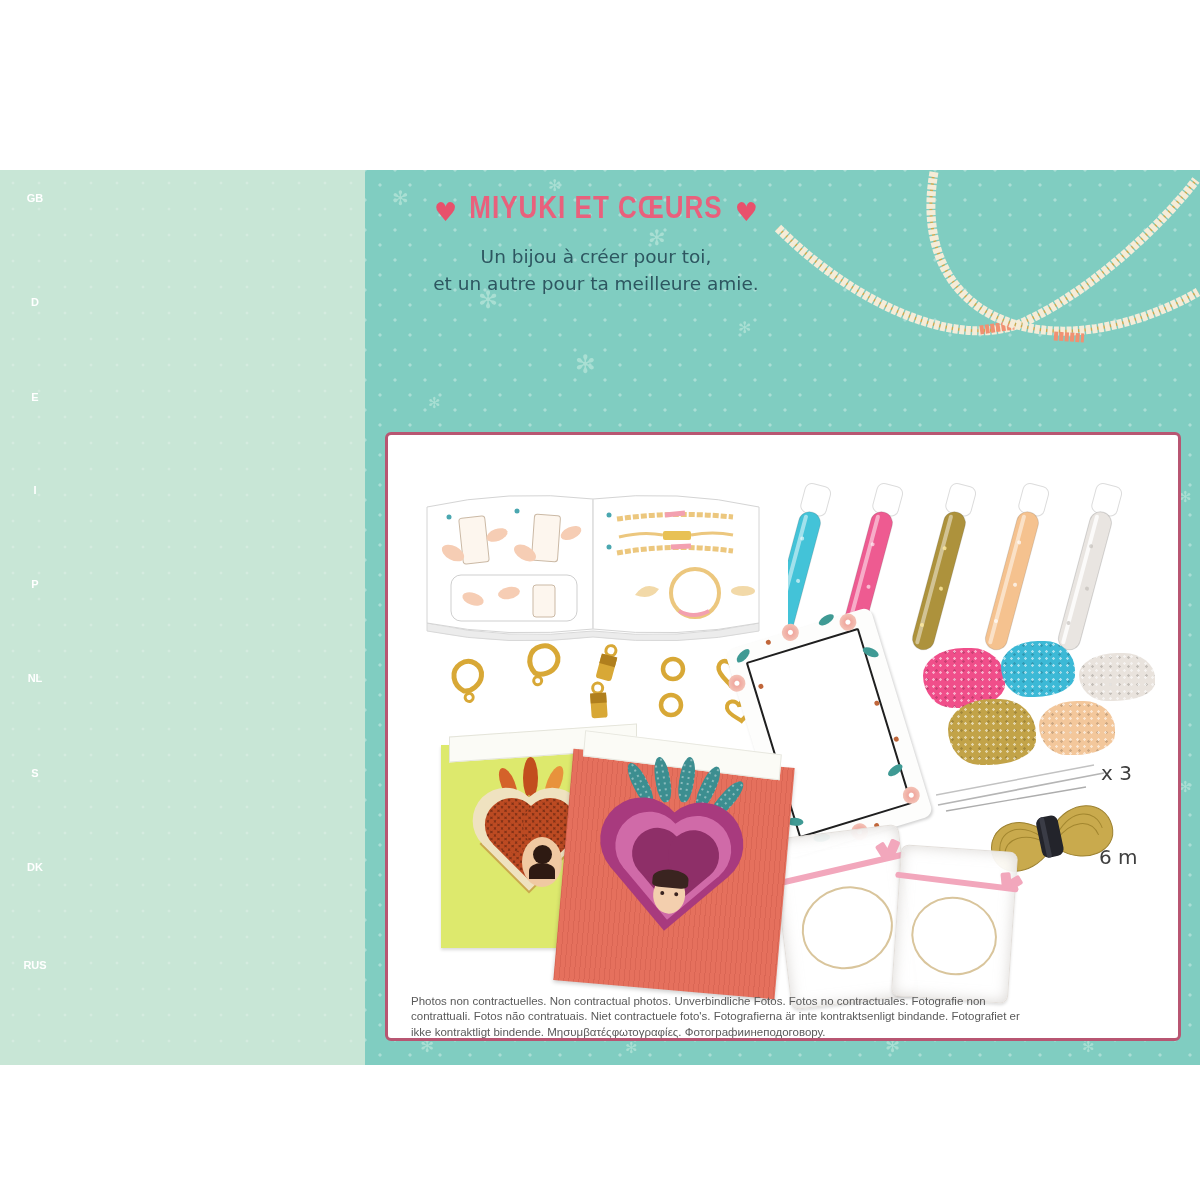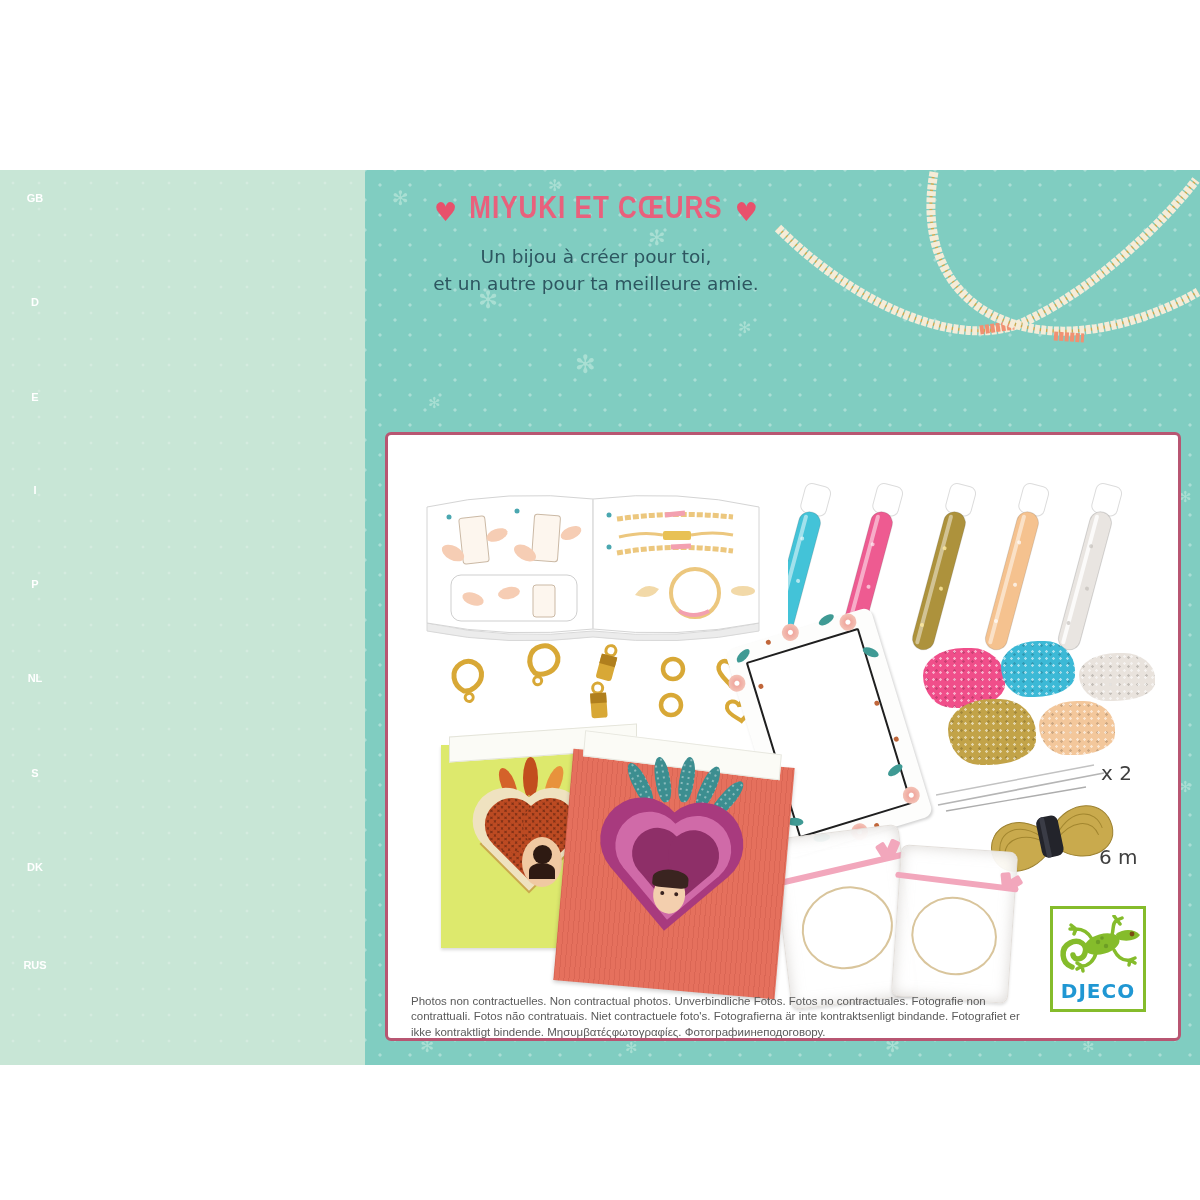--- a/index.html
+++ b/index.html
@@ -357,21 +357,21 @@
       <div class="pile" style="left:613px;top:206px;width:74px;height:56px;background-color:#3cb9d6;z-index:1;"></div>
       <div class="pile" style="left:691px;top:218px;width:76px;height:48px;background-color:#e9e3dd;z-index:1;"></div>
       <div class="pile" style="left:560px;top:264px;width:88px;height:66px;background-color:#c2a348;z-index:1;"></div>
       <div class="pile" style="left:651px;top:266px;width:76px;height:54px;background-color:#f3c79b;z-index:1;"></div>
 
       <svg style="left:548px;top:322px;z-index:1;" width="175" height="58" viewBox="0 0 175 58">
         <line x1="2" y1="48" x2="168" y2="16" stroke="#b5b5b5" stroke-width="1.7"></line>
         <line x1="0" y1="38" x2="158" y2="8" stroke="#c2c2c2" stroke-width="1.4"></line>
         <line x1="10" y1="54" x2="150" y2="30" stroke="#adadad" stroke-width="1.3"></line>
       </svg>
-      <div class="qty" style="left:713px;top:326px;">x 2</div>
+      <div class="qty" style="left:713px;top:326px;">x 3</div>
 
       <svg style="left:597px;top:356px;z-index:1;" width="130" height="95" viewBox="0 0 130 95">
         <g transform="translate(65,46) rotate(-12)">
           <path d="M-4 -6 C-26 -32 -60 -22 -60 4 C-60 28 -28 36 -4 14 Z" fill="#c9aa4d" stroke="#9c8130"></path>
           <path d="M4 -8 C26 -34 62 -26 63 2 C64 28 28 36 4 12 Z" fill="#c9aa4d" stroke="#9c8130"></path>
           <path d="M-8 -2 C-28 -22 -50 -16 -52 4 M-6 4 C-24 -10 -44 -8 -48 8" stroke="#a2862f" fill="none"></path>
           <path d="M8 -2 C28 -24 50 -18 53 2 M6 4 C24 -12 44 -10 48 8" stroke="#a2862f" fill="none"></path>
           <rect x="-11" y="-21" width="22" height="41" rx="7" fill="#23242b"></rect>
           <rect x="-7" y="-21" width="5" height="41" rx="2" fill="#3a3c46"></rect>
         </g>
@@ -414,33 +414,17 @@
       </div>
       <div class="bag" style="left:508px;top:413px;width:115px;height:150px;transform:rotate(4deg);">
         <span class="ribbon" style="top:30px;transform:rotate(3deg);"></span>
         <span class="bow" style="right:-4px;top:22px;transform:rotate(55deg);"></span>
         <span class="bow" style="right:4px;top:20px;transform:rotate(-10deg);"></span>
         <span class="bracelet" style="left:15px;top:48px;width:82px;height:74px;transform:rotate(8deg);"></span>
       </div>
 
       <p class="disclaimer">Photos non contractuelles. Non contractual photos. Unverbindliche Fotos. Fotos no contractuales. Fotografie non contrattuali. Fotos não contratuais. Niet contractuele foto's. Fotografierna är inte kontraktsenligt bindande. Fotografiet er ikke kontraktligt bindende. Μησυμβατέςφωτογραφίες. Фотографиинеподоговору.</p>
 
-      <div class="djeco">
-        <svg style="position:absolute;left:3px;top:6px;" width="88" height="66" viewBox="0 0 88 66">
-          <path d="M16 52 C5 48 4 33 14 28 C23 23 32 30 29 38 C27 45 18 46 17 40" fill="none" stroke="#85bc2b" stroke-width="5.5" stroke-linecap="round"></path>
-          <path d="M36 24 C32 17 26 14 20 14 M20 14 L15 10 M20 14 L14 14 M20 14 L18 19" fill="none" stroke="#85bc2b" stroke-width="3.5" stroke-linecap="round"></path>
-          <path d="M40 38 C38 46 32 51 26 51 M26 51 L21 48 M26 51 L21 54 M26 51 L27 56" fill="none" stroke="#85bc2b" stroke-width="3.5" stroke-linecap="round"></path>
-          <path d="M56 20 C58 13 56 8 61 5 M61 5 L58 1 M61 5 L66 3 M61 5 L64 9" fill="none" stroke="#85bc2b" stroke-width="3.5" stroke-linecap="round"></path>
-          <path d="M58 35 C62 43 68 46 74 45 M74 45 L79 48 M74 45 L79 43 M74 45 L73 50" fill="none" stroke="#85bc2b" stroke-width="3.5" stroke-linecap="round"></path>
-          <ellipse cx="46" cy="29" rx="18" ry="10" fill="#85bc2b" transform="rotate(-16 46 29)"></ellipse>
-          <path d="M60 19 C68 13 79 14 84 20 C80 26 69 27 61 24 Z" fill="#85bc2b"></path>
-          <circle cx="76" cy="19" r="2.4" fill="#7a4a12"></circle>
-          <circle cx="42" cy="27" r="2.2" fill="#6d9e25"></circle>
-            <circle cx="50" cy="31" r="2.2" fill="#6d9e25"></circle>
-            <circle cx="46" cy="23" r="1.8" fill="#6d9e25"></circle>
-        </svg>
-        <div class="brand">DJECO</div>
-      </div>
 
     </div>
 
   </div>
 </div>
 
 </body></html>

